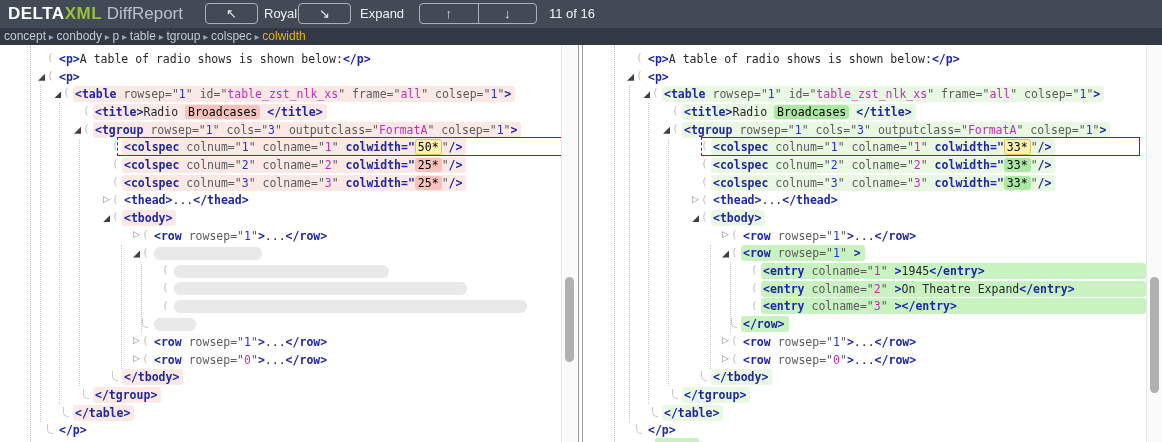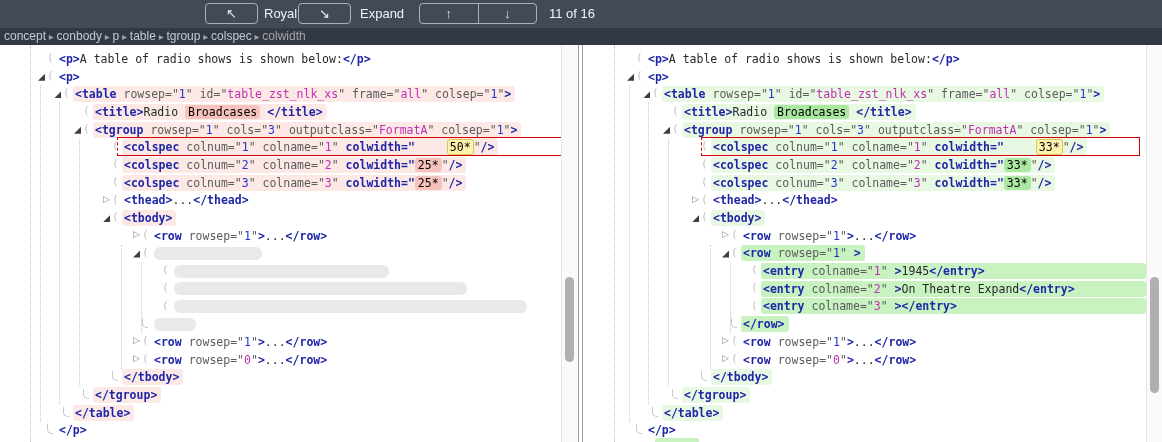--- a/index.html
+++ b/index.html
@@ -25,21 +25,21 @@
   .nav-cell{flex:1;display:flex;align-items:center;justify-content:center;color:#e3e9ee;
             font-size:13px;cursor:pointer;}
   .nav-cell:first-child{border-right:1px solid #a8b2bc;}
   #counter{position:absolute;left:549px;top:0;height:28px;line-height:28px;color:#f2f5f8;font-size:13px;}
 
   
   #breadcrumb{position:absolute;left:0;top:28px;width:1162px;height:17px;background:#333944;
               line-height:17px;font-size:12px;padding-left:4px;box-sizing:border-box;white-space:pre;}
   .bc-item{color:#c3cad3;}
   .bc-sep{color:#9ba4ae;font-size:10px;}
-  .bc-current{color:#a3a3a3;}
+  .bc-current{color:#eab308;}
 
   
   .pane{position:absolute;top:45px;height:397px;background:#fff;overflow:hidden;}
   #pane-left{left:0;width:578px;border-right:1px solid #9b9b9b;}
   #pane-right{left:582px;width:580px;border-left:1px solid #9b9b9b;}
   .gutter-line{position:absolute;top:0;bottom:0;width:0;border-left:1px dotted #bdbdbd;}
   #pane-left .gutter-line{left:30px;}
   #pane-right .gutter-line{left:31px;}
   .code{position:absolute;left:0;top:5px;right:0;font-family:"DejaVu Sans Mono",monospace;
         font-size:11.5px;}
@@ -53,21 +53,21 @@
   .stretch{width:385px;}
 
   .t{color:#1f27a8;font-weight:bold;}
   .a{color:#5b5b5b;}
   .n{color:#2433cc;}
   .s{color:#bf2fb4;}
   .b{color:#1f27a8;font-weight:bold;}
   .x{color:#26282b;}
   .D{background:#f6c3bc;border-radius:3px;padding:0 3px;}
   .A{background:#abe9a2;border-radius:3px;padding:0 3px;}
-  .C{background:#fdf3ae;border:1px solid #d9c659;border-radius:3px;padding:0 2px;margin-left:32px;}
+  .C{background:#fdf3ae;border:1px solid #d9c659;border-radius:3px;padding:0 2px;}
   .gbar{display:inline-block;height:13px;border-radius:6px;background:#e9e9e9;}
 
   .tri{position:absolute;width:7px;height:7px;top:6px;background:#3f3f3f;
        clip-path:polygon(100% 0,100% 100%,0 100%);cursor:pointer;}
   .holtri{position:absolute;top:2px;color:#858585;font-size:9px;font-family:"DejaVu Sans",sans-serif;
           cursor:pointer;}
   .paren{position:absolute;top:1px;color:#c2c2c2;font-size:11px;font-family:"DejaVu Sans Mono",monospace;}
   .curve{position:absolute;width:5px;height:9px;top:3px;border-left:1px solid #c8c8c8;
          border-bottom:1px solid #c8c8c8;border-radius:0 0 0 5px;}
 
@@ -87,20 +87,21 @@
 
   #partial-next-line{position:absolute;left:72px;bottom:0;width:44px;height:4px;background:#c9f2c1;
                      border-radius:2px 2px 0 0;}
 </style>
 </head>
 <body>
 
 <div id="app">
 
   <div id="header">
+    <div id="brand"><span class="brand-delta">DELTA</span><span class="brand-xml">XML</span><span class="brand-prod"> DiffReport</span></div>
     <div class="hbtn" id="fold-btn">
         <span>↖</span>
       </div>
     <div class="hlabel" id="fold-label">Royal</div>
     <div class="hbtn" id="expand-btn">
         <span>↘</span>
       </div>
     <div class="hlabel" id="expand-label">Expand</div>
     <div id="nav-combo">
       <div class="nav-cell">

